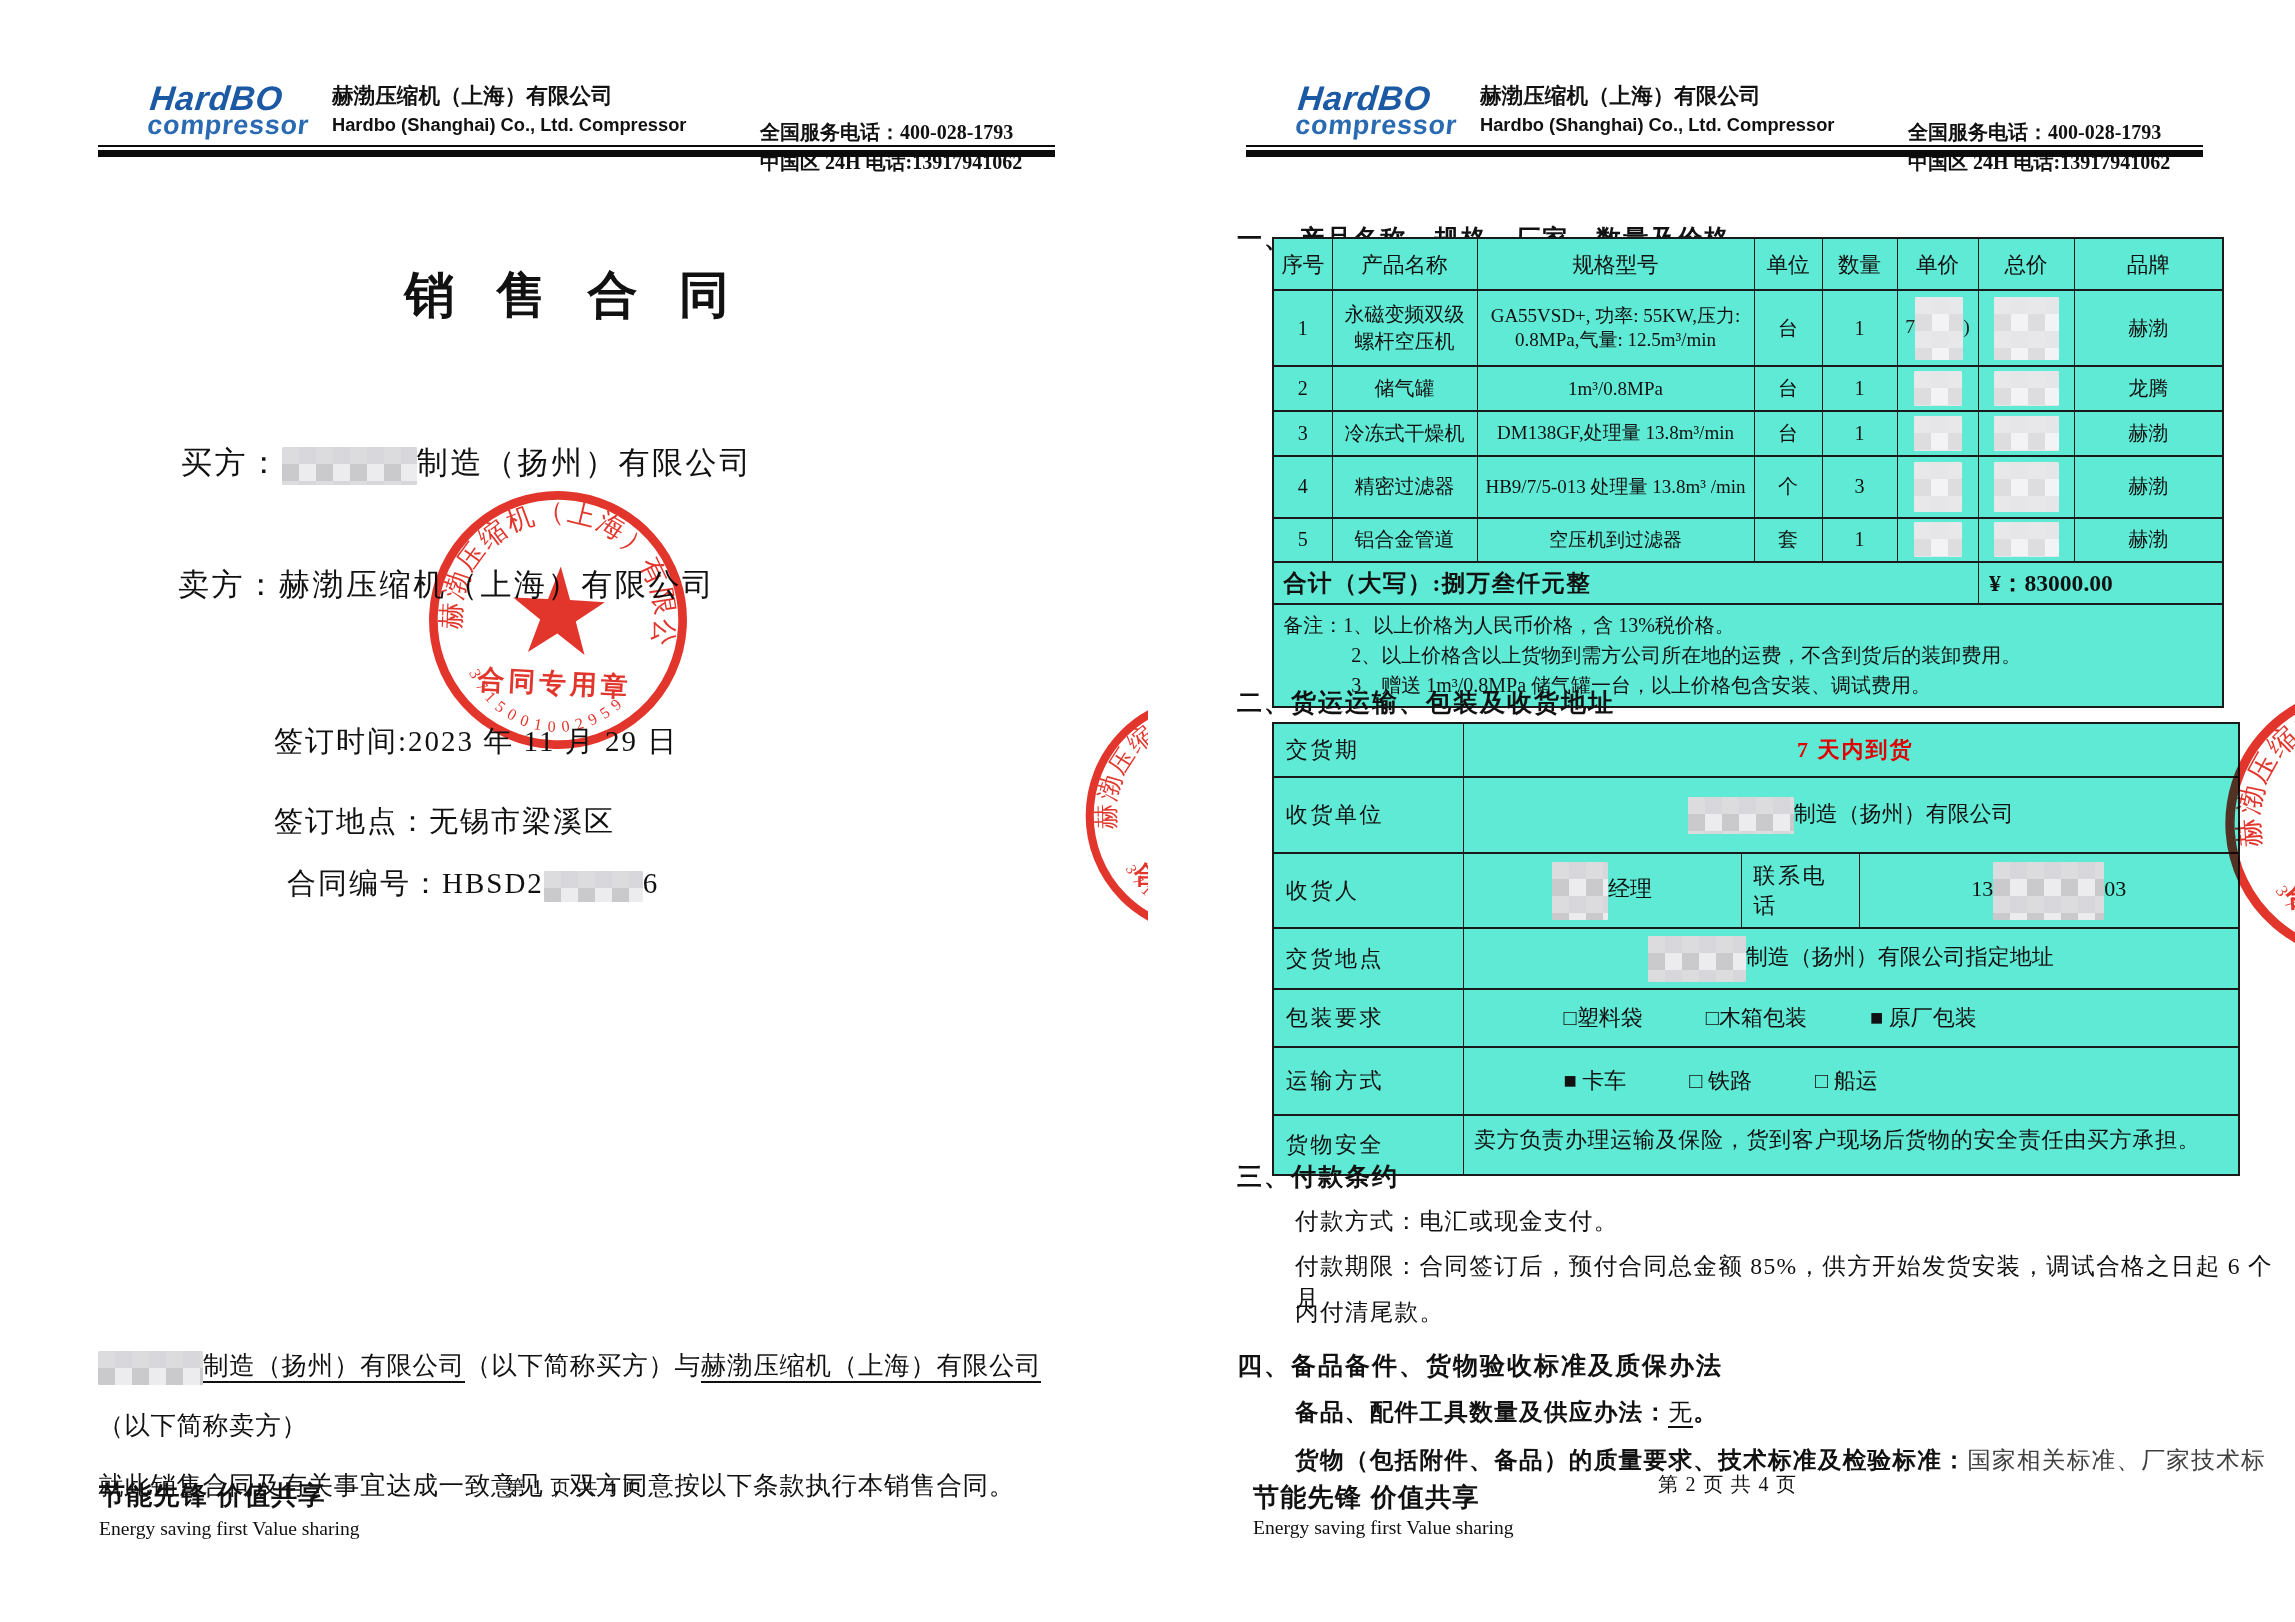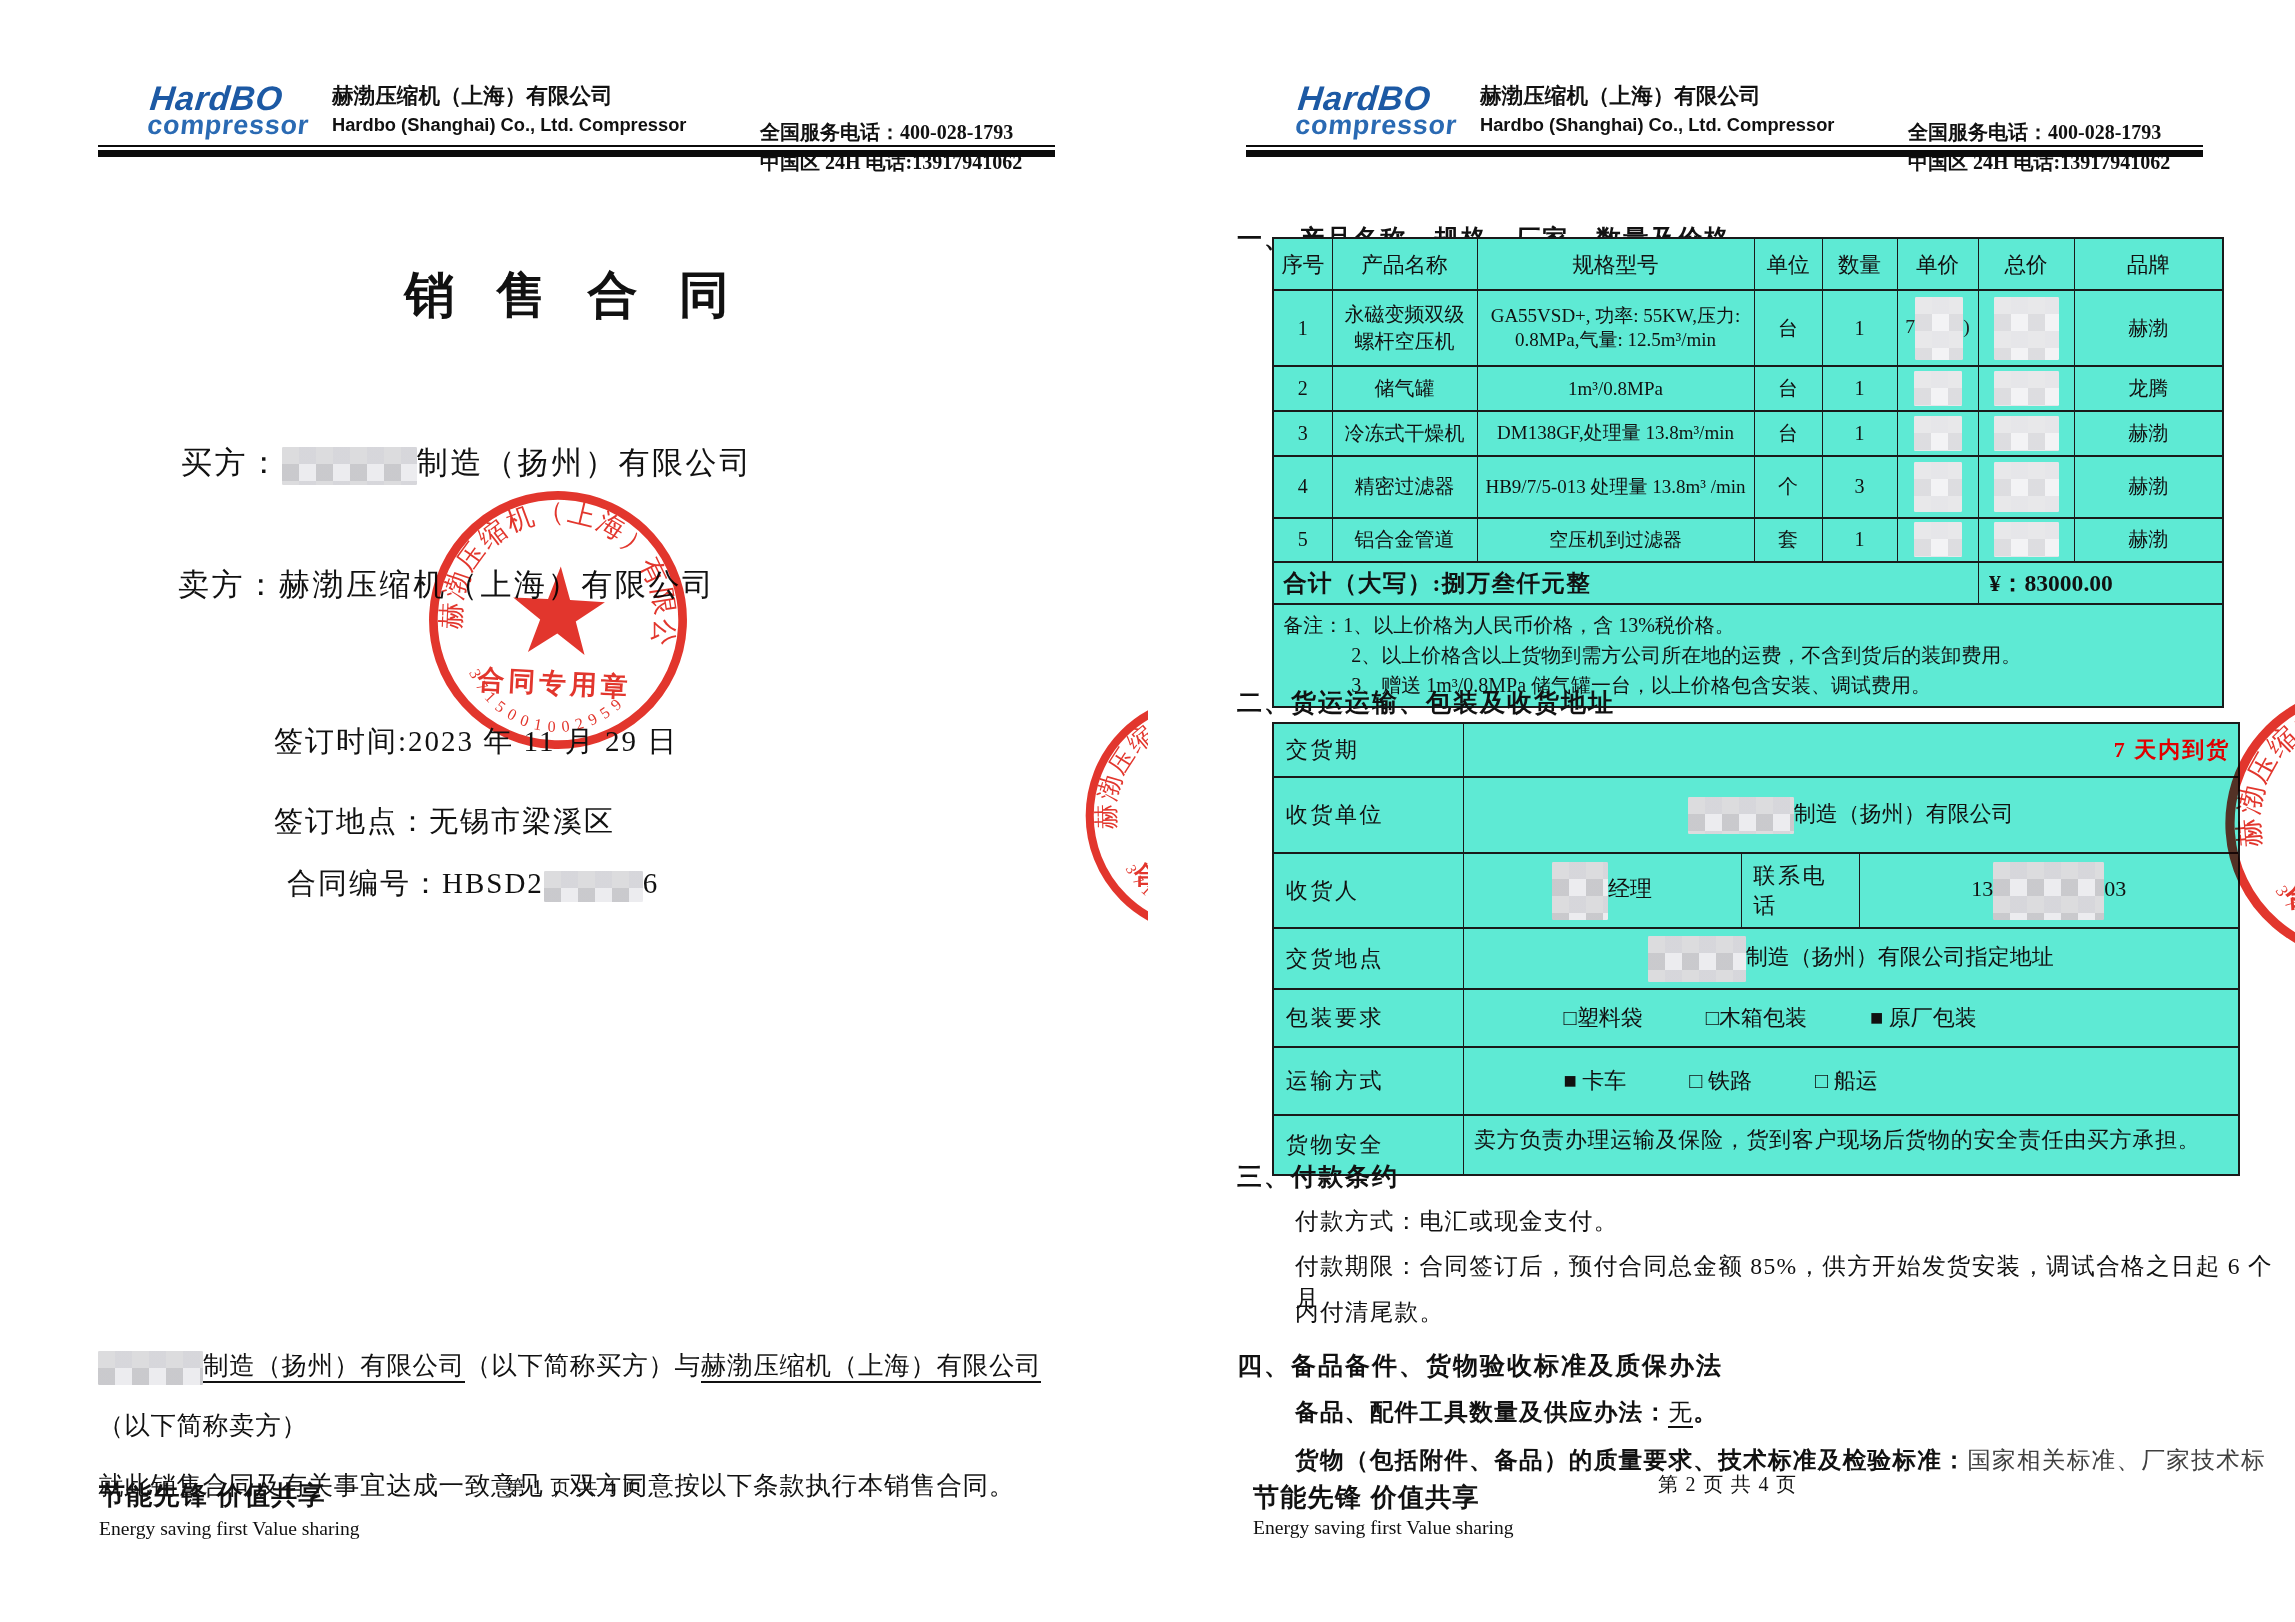--- a/index.html
+++ b/index.html
@@ -90,21 +90,21 @@
   #t1 .spec{font-size:19px;line-height:1.25;}
   #t1 .total-label{text-align:left;font-size:23.6px;font-weight:bold;letter-spacing:1.3px;padding-left:9.2px;}
   #t1 .total-value{text-align:left;font-size:23.6px;font-weight:bold;padding-left:10.5px;}
   #t1 .remarks{text-align:left;font-size:20px;line-height:1.5;padding:5.2px 9.2px;}
   #t1 .remarks .ind{padding-left:68px;display:block;}
   .frag{color:#222;font-size:19.6px;}
 
   #t2{left:124px;top:722px;width:966px;font-size:22px;}
   #t2 td{padding:6.5px 7.9px;}
   #t2 .lbl{text-align:left;padding-left:11.8px;letter-spacing:2.6px;}
-  #t2 .red{color:#e00000;text-align:right;padding-left:17px;font-weight:bold;letter-spacing:2px;margin-left:40px;}
+  #t2 .red{color:#e00000;text-align:center;padding-left:17px;font-weight:bold;letter-spacing:2px;margin-left:40px;}
   #t2 .opts{display:flex;justify-content:flex-start;gap:63px;padding-left:92px;align-items:flex-start;}
   #t2 .safety{text-align:left;padding-left:10.5px;letter-spacing:0.7px;vertical-align:top;padding-top:9.2px;}
 
   svg text{font-family:"Liberation Serif","DejaVu Serif",serif;}
 </style>
 </head>
 <body>
 
 <div class="page" id="page1">
 

